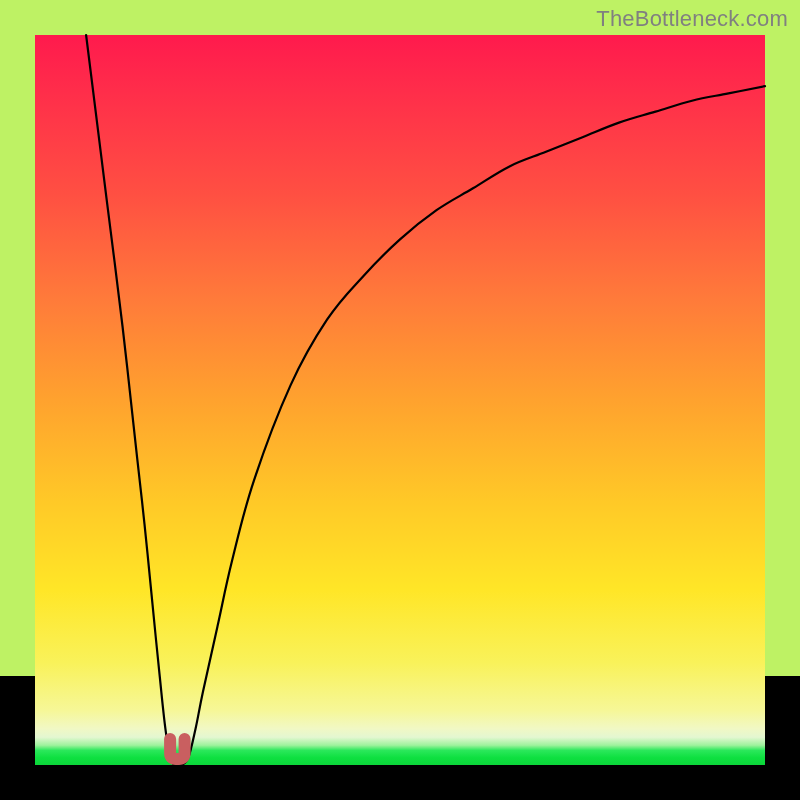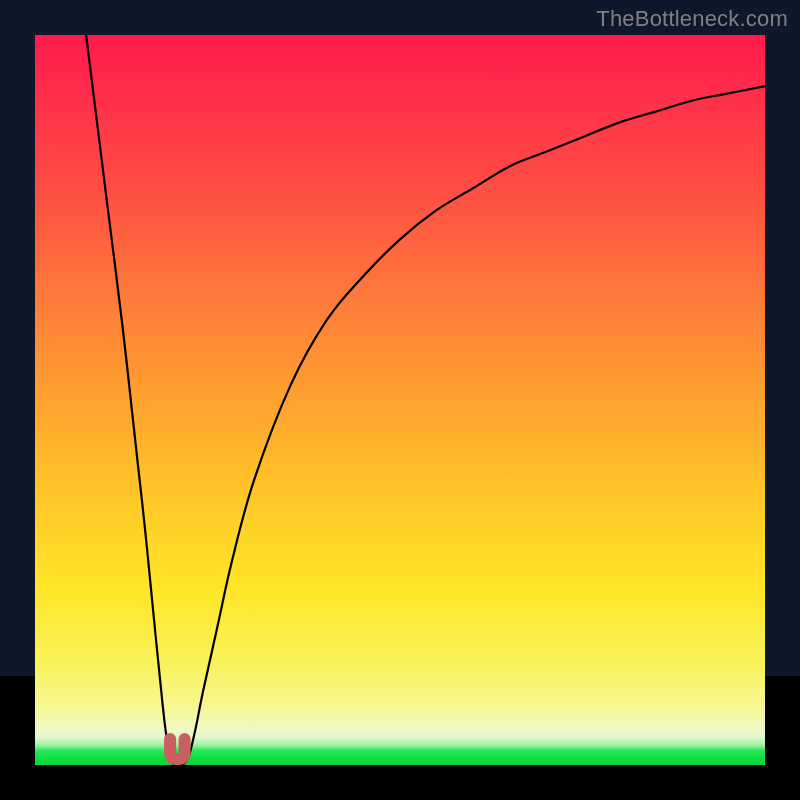--- a/index.html
+++ b/index.html
@@ -10,21 +10,21 @@
     background: #000;
     overflow: hidden;
     font-family: Arial, Helvetica, sans-serif;
   }
   .frame {
     position: absolute;
     top: 0;
     left: 0;
     width: 800px;
     height: 676px;
-    background: #0f172a;
+    background: #bef264;
     text-align: right;
   }
   .plot-area {
     position: absolute;
     top: 35px;
     left: 35px;
     width: 730px;
     height: 730px;
     
     background: linear-gradient(

